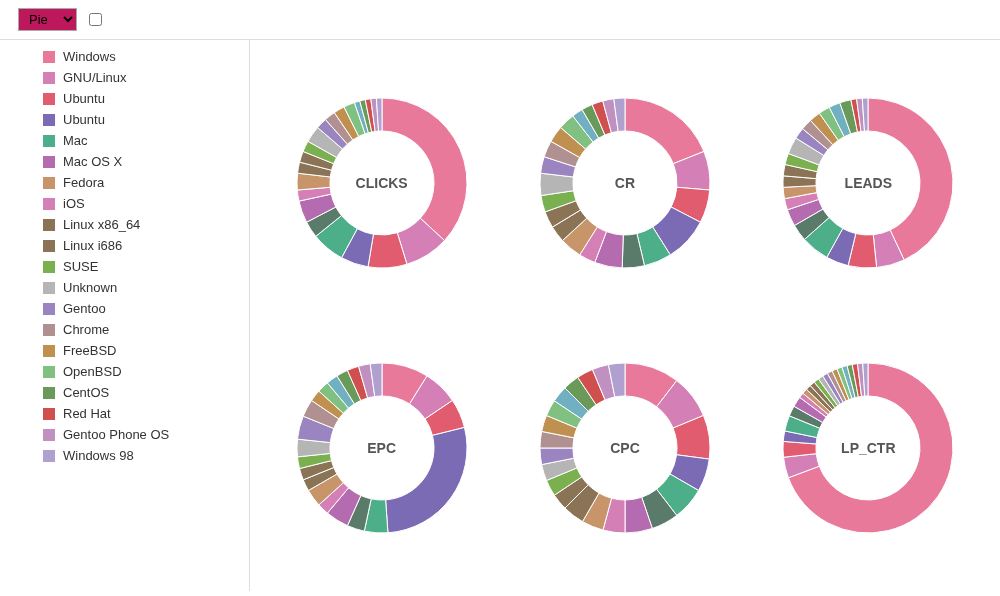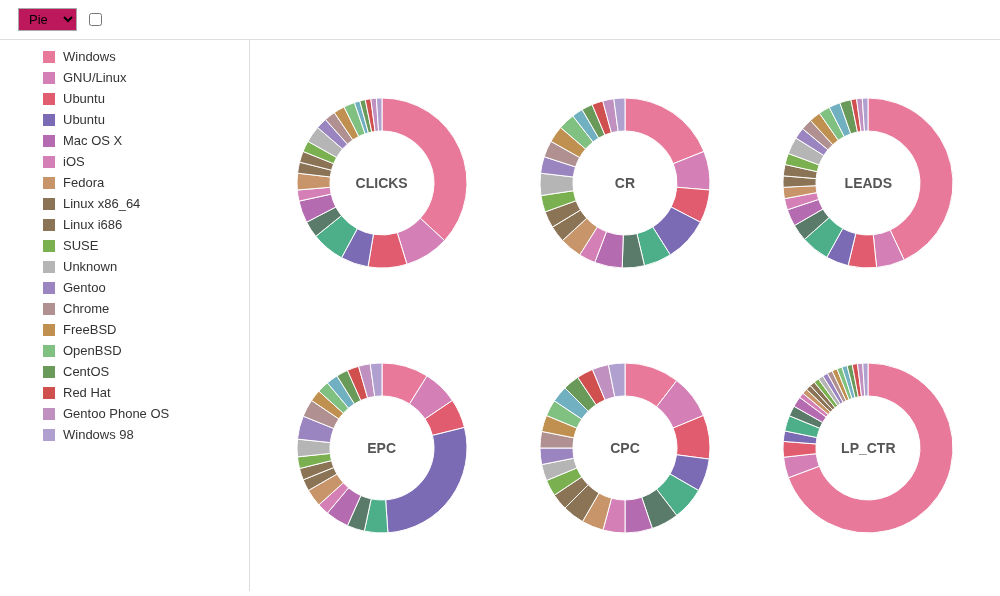--- a/index.html
+++ b/index.html
@@ -48,30 +48,34 @@
       </div>
       <div class="legend-item">
         <div class="legend-color" style="background: rgb(224, 92, 110);"></div>
         <span>Ubuntu</span>
       </div>
       <div class="legend-item">
         <div class="legend-color" style="background: rgb(123, 107, 181);"></div>
         <span>Ubuntu</span>
       </div>
       <div class="legend-item">
+        <div class="legend-color" style="background: rgb(76, 175, 138);"></div>
+        <span>Mac</span>
+      </div>
+      <div class="legend-item">
         <div class="legend-color" style="background: rgb(181, 107, 176);"></div>
         <span>Mac OS X</span>
       </div>
       <div class="legend-item">
+        <div class="legend-color" style="background: rgb(200, 149, 106);"></div>
+        <span>Fedora</span>
+      </div>
+      <div class="legend-item">
         <div class="legend-color" style="background: rgb(212, 127, 181);"></div>
         <span>iOS</span>
-      </div>
-      <div class="legend-item">
-        <div class="legend-color" style="background: rgb(200, 149, 106);"></div>
-        <span>Fedora</span>
       </div>
       <div class="legend-item">
         <div class="legend-color" style="background: rgb(139, 115, 85);"></div>
         <span>Linux x86_64</span>
       </div>
       <div class="legend-item">
         <div class="legend-color" style="background: rgb(139, 115, 85);"></div>
         <span>Linux i686</span>
       </div>
       <div class="legend-item">

